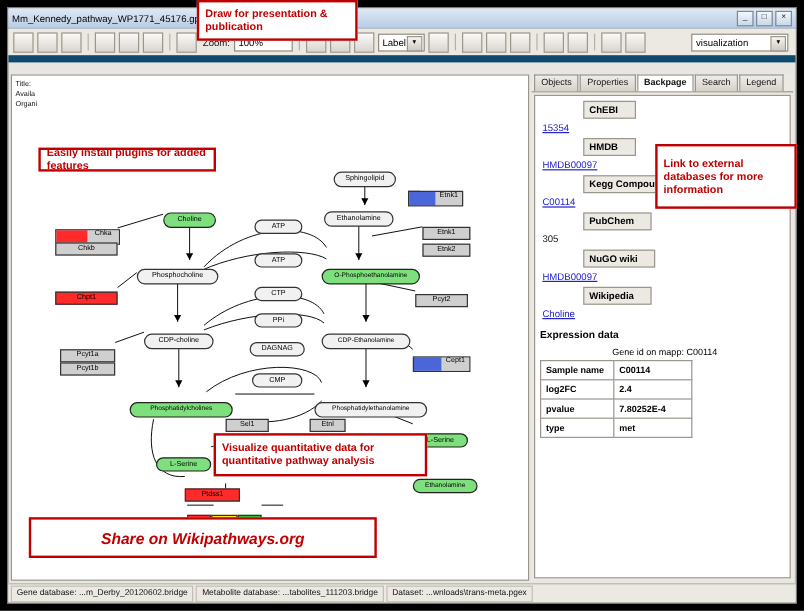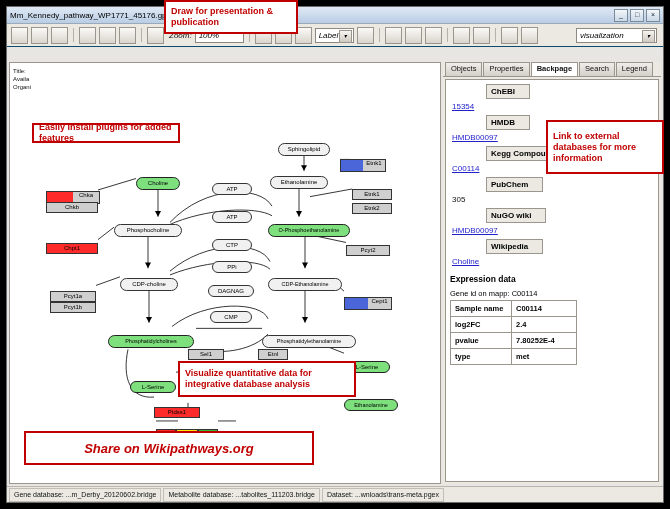--- a/index.html
+++ b/index.html
@@ -10,21 +10,21 @@
   .titlebar{height:16px;background:linear-gradient(#dfe9f5,#b9cde4);border-bottom:1px solid #9ab;display:flex;align-items:center;padding:0 3px;}
   .titlebar .tname{font-size:8px;color:#000;flex:1;}
   .titlebar .wbtns{display:flex;gap:2px;}
   .wbtn{width:12px;height:11px;border:1px solid #7a8a99;background:linear-gradient(#f4f7fa,#c9d8e8);font-size:7px;line-height:10px;text-align:center;color:#123;}
 
   
   .menubar{height:15px;background:#ece9e3;border-bottom:1px solid #c8c4bc;display:flex;align-items:center;padding:0 4px;gap:8px;}
   .menubar span{font-size:8px;color:#111;}
 
   
-  .toolbar{height:22px;background:#ece9e3;border-bottom:1px solid #0c4a6e;display:flex;align-items:center;padding:0 4px;gap:3px;font-style:italic;}
+  .toolbar{height:22px;background:#ece9e3;border-bottom:6px solid #0c4a6e;display:flex;align-items:center;padding:0 4px;gap:3px;}
   .tb-btn{width:15px;height:15px;border:1px solid #9b968d;background:linear-gradient(#fbfaf8,#d9d5cd);}
   .tb-sep{width:1px;height:14px;background:#b5b1a8;margin:0 2px;}
   .zlabel{font-size:8px;color:#111;margin-left:2px;}
   .zbox{width:44px;height:13px;border:1px solid #8d897f;background:#fff;font-size:8px;line-height:13px;padding-left:3px;}
   .combo{height:13px;border:1px solid #8d897f;background:#fff;font-size:8px;line-height:13px;padding-left:3px;position:relative;}
   .combo .arr{position:absolute;right:1px;top:1px;width:11px;height:11px;background:linear-gradient(#f6f4f0,#cfcac1);border:1px solid #9b968d;font-size:6px;text-align:center;line-height:10px;}
   .labelbox{width:34px;}
   .viz-combo{width:76px;margin-left:auto;margin-right:2px;}
 
   
@@ -48,21 +48,21 @@
   
   .tabs{display:flex;height:14px;border-bottom:1px solid #9b968d;background:#ece9e3;padding-left:2px;gap:1px;}
   .tab{font-size:7.5px;padding:1px 5px 0;border:1px solid #9b968d;border-bottom:none;background:linear-gradient(#efedea,#d5d1c9);color:#111;}
   .tab.active{background:#fff;font-weight:bold;}
   .sidebody{flex:1;background:#fff;border:1px solid #9b968d;margin:2px;overflow:hidden;position:relative;font-size:8px;}
   .sec{margin:4px 0 0 4px;}
   .sec-h{display:inline-block;border:1px solid #9b968d;background:#ece9e3;font-weight:bold;font-size:8px;padding:2px 14px 2px 4px;margin-left:36px;}
   .sec-v{font-size:8px;color:#111;margin:3px 0 0 2px;}
   .link{color:#2222cc;text-decoration:underline;}
   .exp-h{font-weight:bold;font-size:8.5px;margin:8px 0 0 4px;}
-  .gid{font-size:7.5px;margin:5px 0 2px 4px;}
+  .gid{font-size:7.5px;margin:5px 0 2px 4px;text-align:center;}
   table.expr{border-collapse:collapse;margin-left:4px;font-size:7.5px;}
   table.expr td{border:1px solid #9b968d;padding:2px 4px;height:11px;font-weight:bold;}
   table.expr td.k{width:52px;}
   table.expr td.v{width:56px;}
 
   
   .status{position:absolute;left:0;right:0;bottom:0;height:15px;background:#ece9e3;border-top:1px solid #b9b5ad;display:flex;align-items:center;}
   .status .cell{font-size:7px;color:#111;border:1px solid #c2beb6;height:12px;line-height:12px;padding:0 4px;margin-left:2px;}
   .status .grip{margin-left:auto;margin-right:3px;width:10px;height:10px;}
 
@@ -277,21 +277,21 @@
         </div>
       <div class="node gene-red" style="left:144px;top:344px;width:46px;height:11px;">
           <span>Ptdss1</span>
         </div>
       <div class="node gene-red" style="left:146px;top:366px;width:20px;height:18px;"></div>
       <div class="node gene" style="left:166px;top:366px;width:22px;height:18px;background:#ffe400;"></div>
       <div class="node" style="left:188px;top:366px;width:20px;height:18px;background:#2fbf2f;border:1px solid #333;"></div>
 
       <div class="callout" style="left:22px;top:60px;width:148px;height:20px;">Easily install plugins for added features</div>
       <div class="callout big" style="left:14px;top:368px;width:290px;height:34px;">Share on Wikipathways.org</div>
-      <div class="callout" style="left:168px;top:298px;width:178px;height:36px;">Visualize quantitative data  for integrative database analysis</div>
+      <div class="callout" style="left:168px;top:298px;width:178px;height:36px;">Visualize quantitative data  for quantitative pathway analysis</div>
     </div>
 
     <div class="side">
       <div class="tabs">
         <span class="tab">Objects</span>
         <span class="tab">Properties</span>
         <span class="tab active">Backpage</span>
         <span class="tab">Search</span>
         <span class="tab">Legend</span>
       </div>

